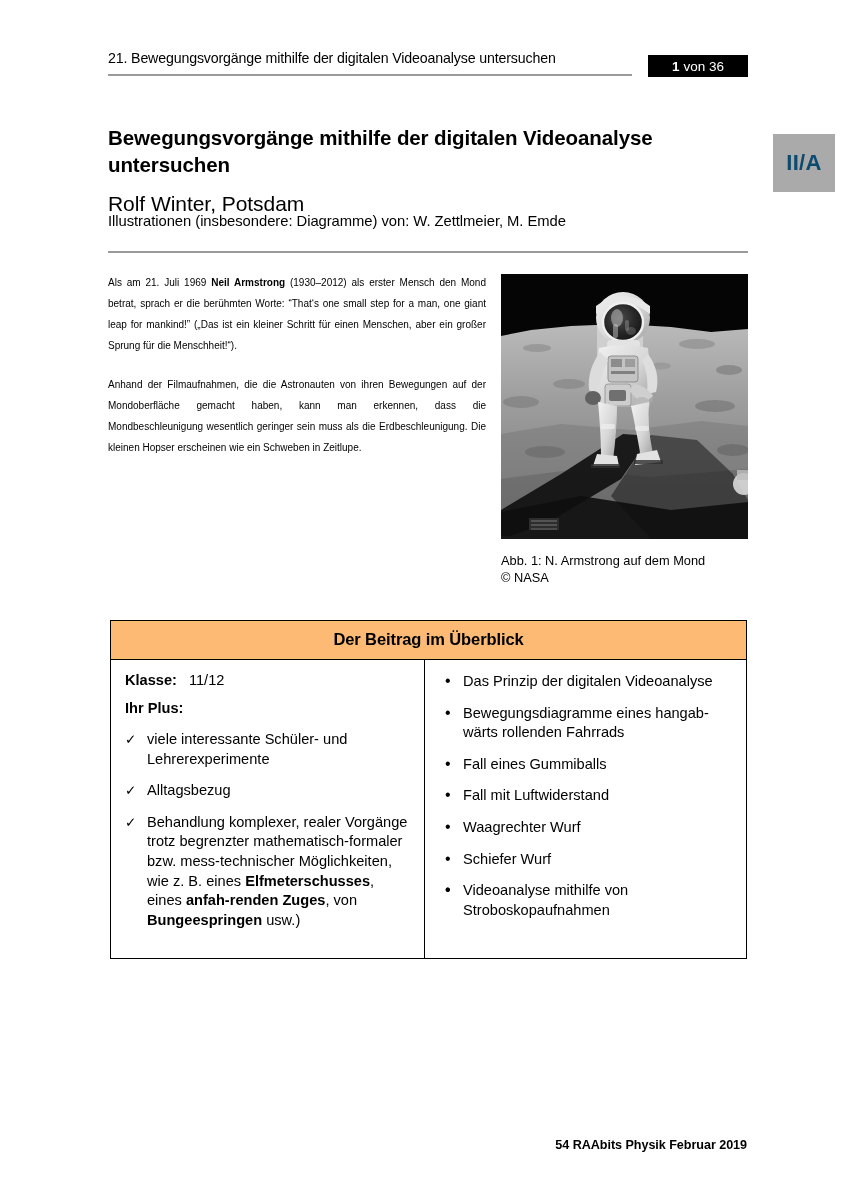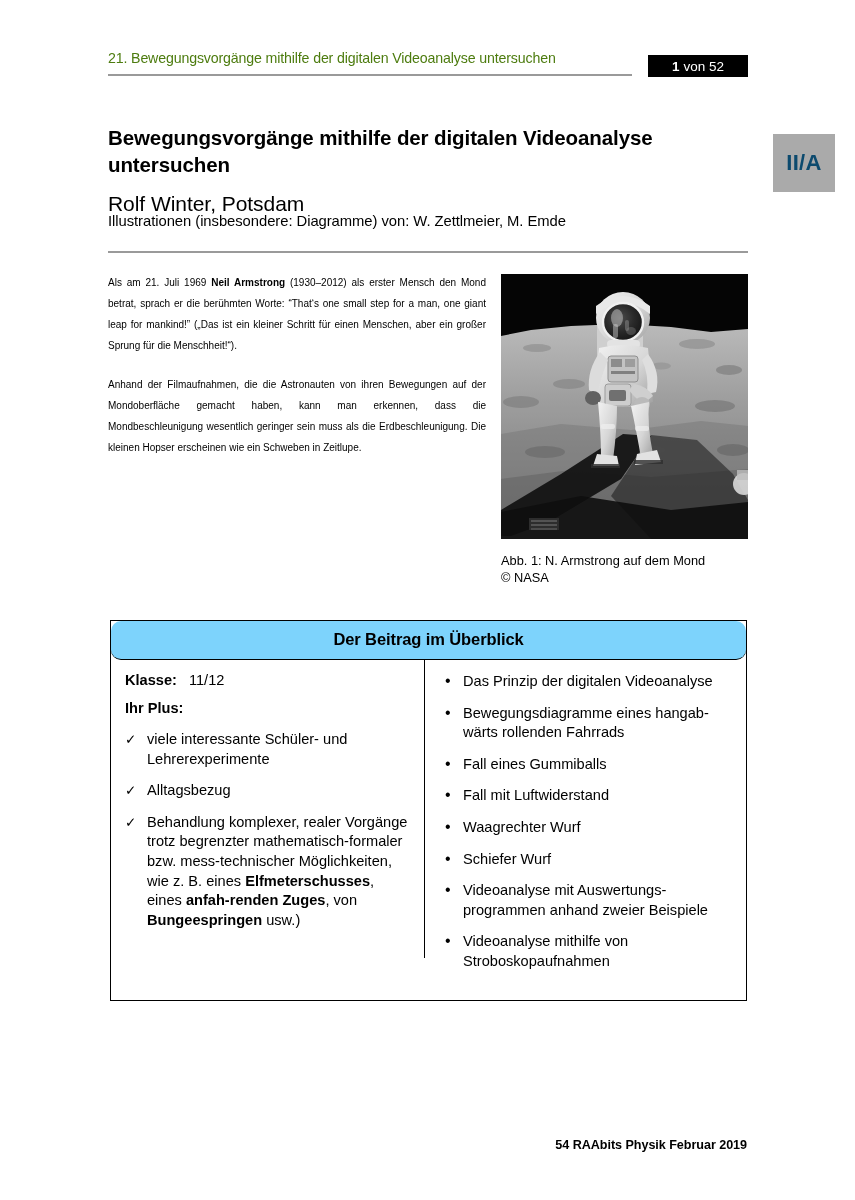--- a/index.html
+++ b/index.html
@@ -30,21 +30,21 @@
     width: 640px;
     height: 30px;
   }
   .runhead-text {
     position: absolute;
     left: 0;
     top: 0;
     font-size: 14.2px;
     letter-spacing: -0.15px;
     white-space: nowrap;
-    color: #4d7c0f;
+    color: #000000;
   }
   .runhead-rule {
     position: absolute;
     left: 0;
     top: 24px;
     width: 524px;
     height: 2px;
     background: #9a9a9a;
   }
   .page-badge {
@@ -156,28 +156,27 @@
   .overview {
     position: absolute;
     left: 110px;
     top: 620px;
     width: 637px;
     border: 1.5px solid #000;
     box-sizing: border-box;
     background: #fff;
   }
   .ov-head {
-    background: #7dd3fc;
+    background: #fdba74;
     border-bottom: 1.5px solid #000;
     text-align: center;
     font-size: 16.5px;
     font-weight: bold;
     padding: 9px 0 10px 0;
     letter-spacing: -0.1px;
-    border-radius: 10px;
   }
   .ov-body {
     display: flex;
     align-items: flex-start;
     min-height: 285px;
   }
   .ov-col-left {
     width: 314px;
     box-sizing: border-box;
     border-right: 1.5px solid #000;
@@ -250,21 +249,21 @@
 <body>
 
 <div class="page">
 
   <div class="runhead">
     <div class="runhead-text">21. Bewegungsvorgänge mithilfe der digitalen Videoanalyse untersuchen</div>
     <div class="runhead-rule"></div>
   </div>
   <div class="page-badge">
     <span class="num">1</span>
-    <span class="of">von 52</span>
+    <span class="of">von 36</span>
   </div>
 
   <div class="level-badge">II/A</div>
 
   <div class="title">Bewegungsvorgänge mithilfe der digitalen Videoanalyse untersuchen</div>
   <div class="byline1">Rolf Winter, Potsdam</div>
   <div class="byline2">Illustrationen (insbesondere: Diagramme) von: W. Zettlmeier, M. Emde</div>
   <div class="top-rule"></div>
 
   <div class="intro">
@@ -431,21 +430,20 @@
           <li>
             <span class="mark">•</span>
             <span>Waagrechter Wurf</span>
           </li>
           <li>
             <span class="mark">•</span>
             <span>Schiefer Wurf</span>
           </li>
           <li>
             <span class="mark">•</span>
-            <span>Videoanalyse mit Auswertungs-programmen anhand zweier Beispiele</span>
           </li>
           <li>
             <span class="mark">•</span>
             <span>Videoanalyse mithilfe von Stroboskopaufnahmen</span>
           </li>
         </ul>
       </div>
 
     </div>
   </div>

